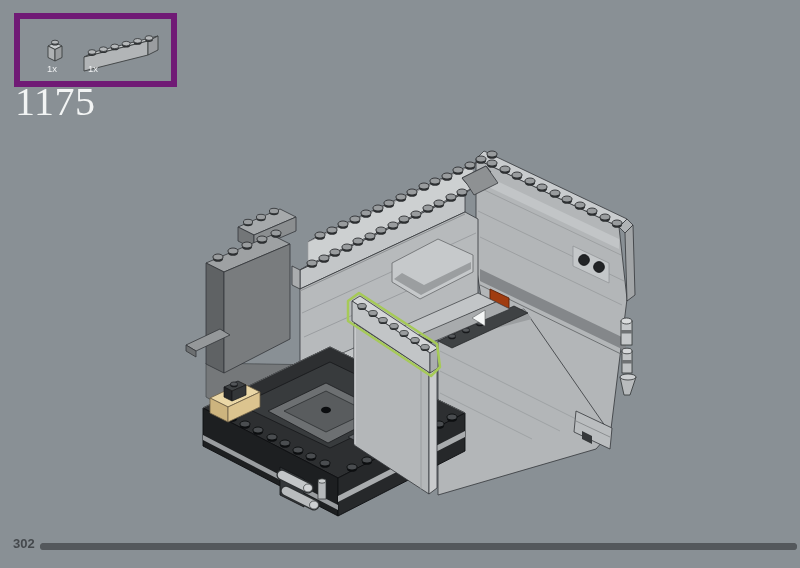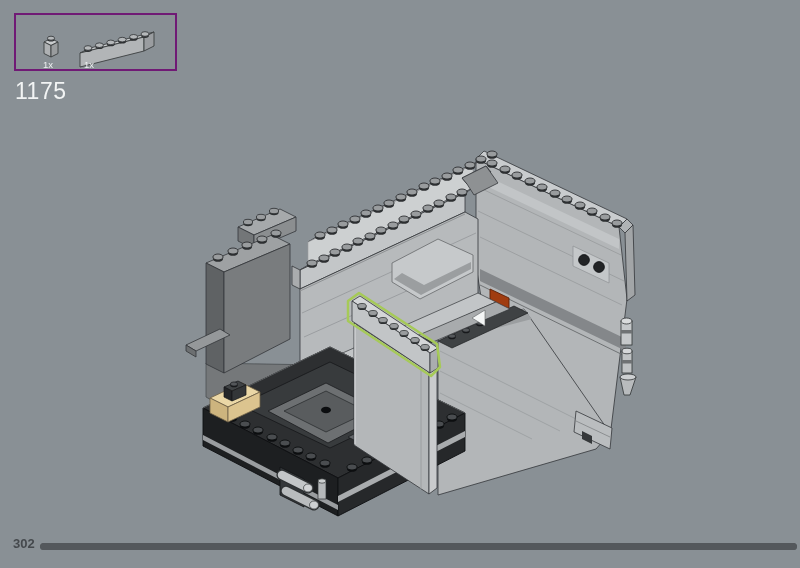--- a/index.html
+++ b/index.html
@@ -2,30 +2,30 @@
 <html><head>
 <meta charset="utf-8">
 <style>
   html,body{margin:0;padding:0;background:#6b7174;}
   .screen{
     position:relative;width:800px;height:568px;overflow:hidden;
     background:#899095;font-family:"Liberation Sans",sans-serif;
     -webkit-user-select:none;user-select:none;
   }
   .parts-box{
-    position:absolute;left:14px;top:13px;width:163px;height:58px;
-    border:2px solid #701a75;box-sizing:border-box;
+    position:absolute;left:14px;top:13px;width:163px;height:74px;
+    border:6px solid #701a75;box-sizing:border-box;
   }
   .part-thumb{position:absolute;}
   .part-count{
     position:absolute;color:#eef0f1;font-size:9.5px;line-height:10px;
   }
   .step-number{
-    position:absolute;left:15px;top:78px;font-size:23px;font-weight:400;
-    color:#f2f4f4;letter-spacing:0.5px;
+    position:absolute;left:15px;top:78px;font-size:40px;font-weight:400;
+    color:#f2f4f4;letter-spacing:0.5px;font-family:Liberation Serif, serif;
   }
   .build-svg{position:absolute;left:180px;top:115px;}
   .page-number{
     position:absolute;left:13px;top:536px;font-size:13px;font-weight:bold;
     color:#45494d;
   }
   .progress-track{
     position:absolute;left:40px;top:543px;width:757px;height:7px;
     border-radius:3.5px;background:#54585c;overflow:hidden;
   }

